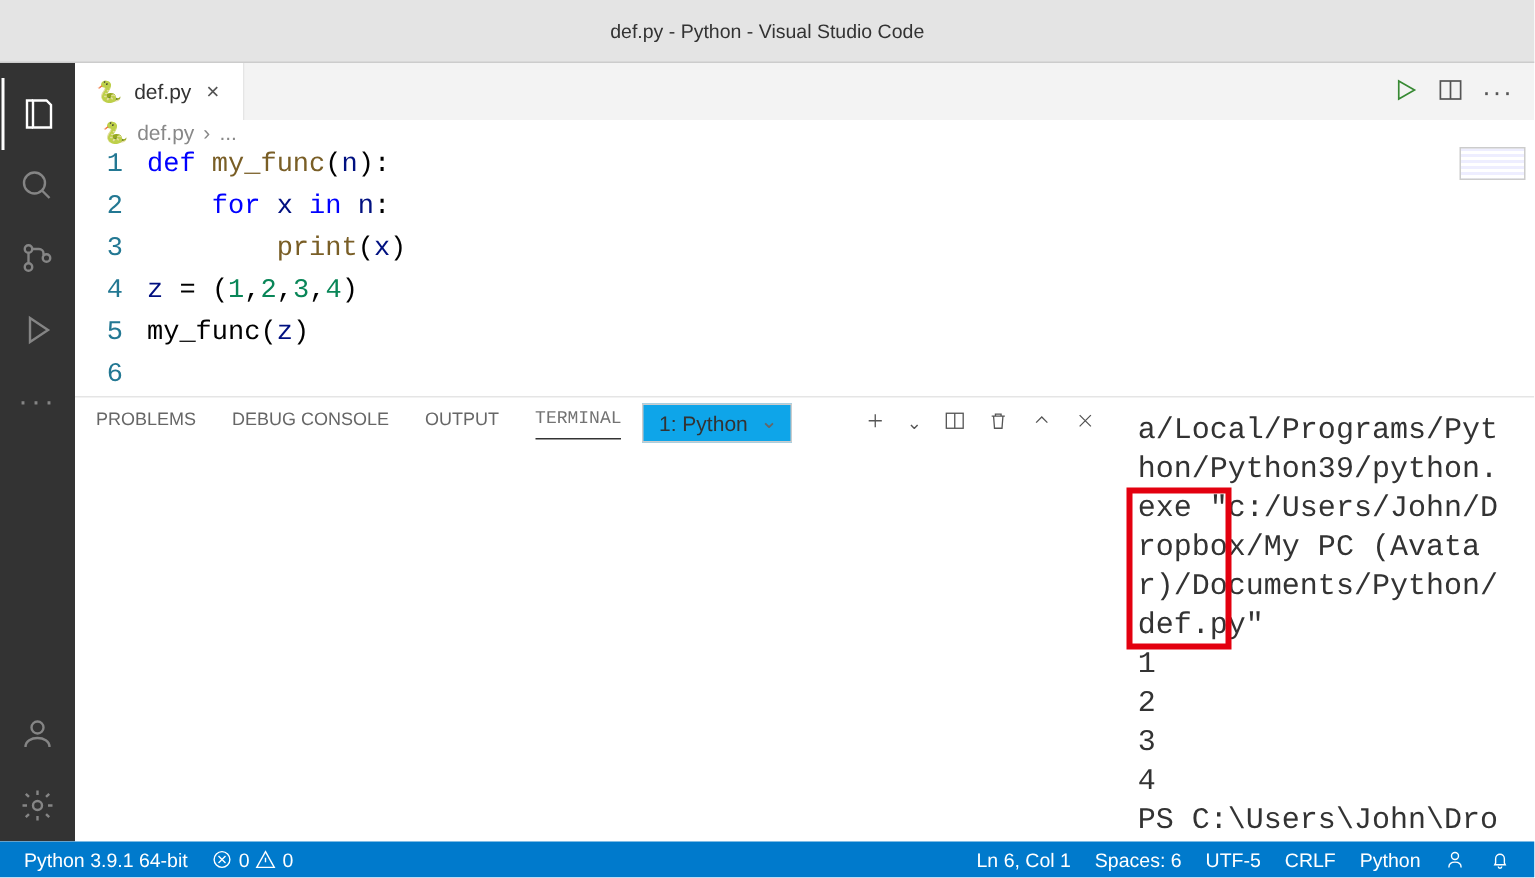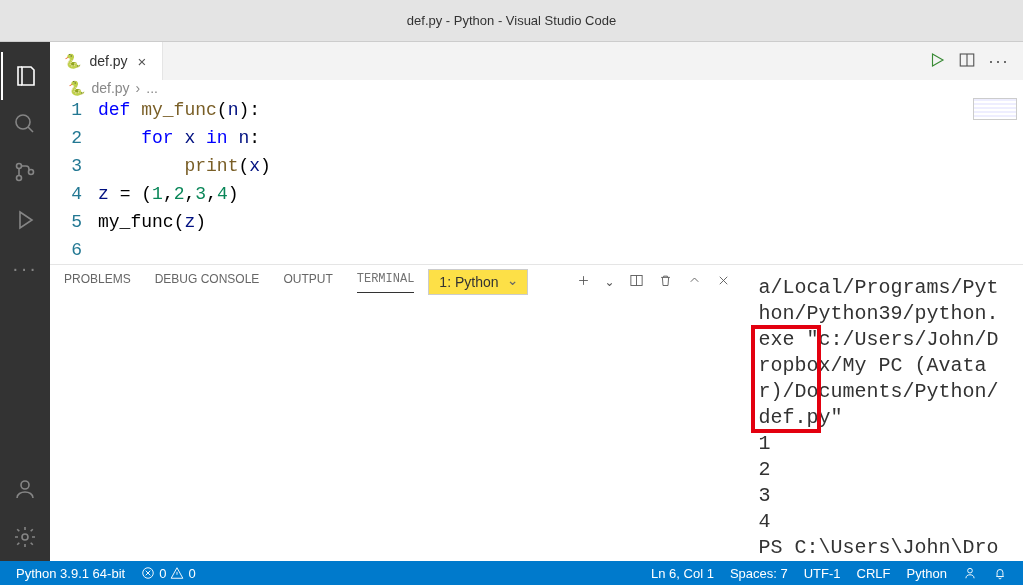--- a/index.html
+++ b/index.html
@@ -155,21 +155,21 @@
   color: #666;
   font-size: 12px;
 }
 .panel-tabs .pt { cursor: pointer; padding-bottom: 6px; }
 .panel-tabs .pt.active { color: #737373; border-bottom: 1px solid #333; font-family: Liberation Mono, monospace; }
 .panel-tabs .panel-spacer { flex: 1; }
 .terminal-select {
   border: 1px solid #ccc;
   padding: 4px 28px 4px 10px;
   font-size: 14px;
-  background: #fde047;
+  background: #0ea5e9;
   color: #333;
   position: relative;
   margin-left: -10px;
 }
 .terminal-select::after {
   content: "⌄";
   position: absolute;
   right: 8px;
   top: 2px;
   color: #666;
@@ -376,22 +376,22 @@
       </svg>
     <span>0</span>
     <svg viewBox="0 0 24 24">
         <path d="M12 3l10 18H2z"></path>
         <path d="M12 10v5M12 18v0"></path>
       </svg>
     <span>0</span>
   </span>
   <span class="sb-spacer"></span>
   <span class="sb-item">Ln 6, Col 1</span>
-  <span class="sb-item">Spaces: 7</span>
-  <span class="sb-item">UTF-1</span>
+  <span class="sb-item">Spaces: 6</span>
+  <span class="sb-item">UTF-5</span>
   <span class="sb-item">CRLF</span>
   <span class="sb-item">Python</span>
   <span class="sb-item">
     <svg viewBox="0 0 24 24">
         <circle cx="12" cy="8" r="4"></circle>
         <path d="M5 21c0-4 3-6 7-6s7 2 7 6"></path>
       </svg>
   </span>
   <span class="sb-item">
     <svg viewBox="0 0 24 24">

